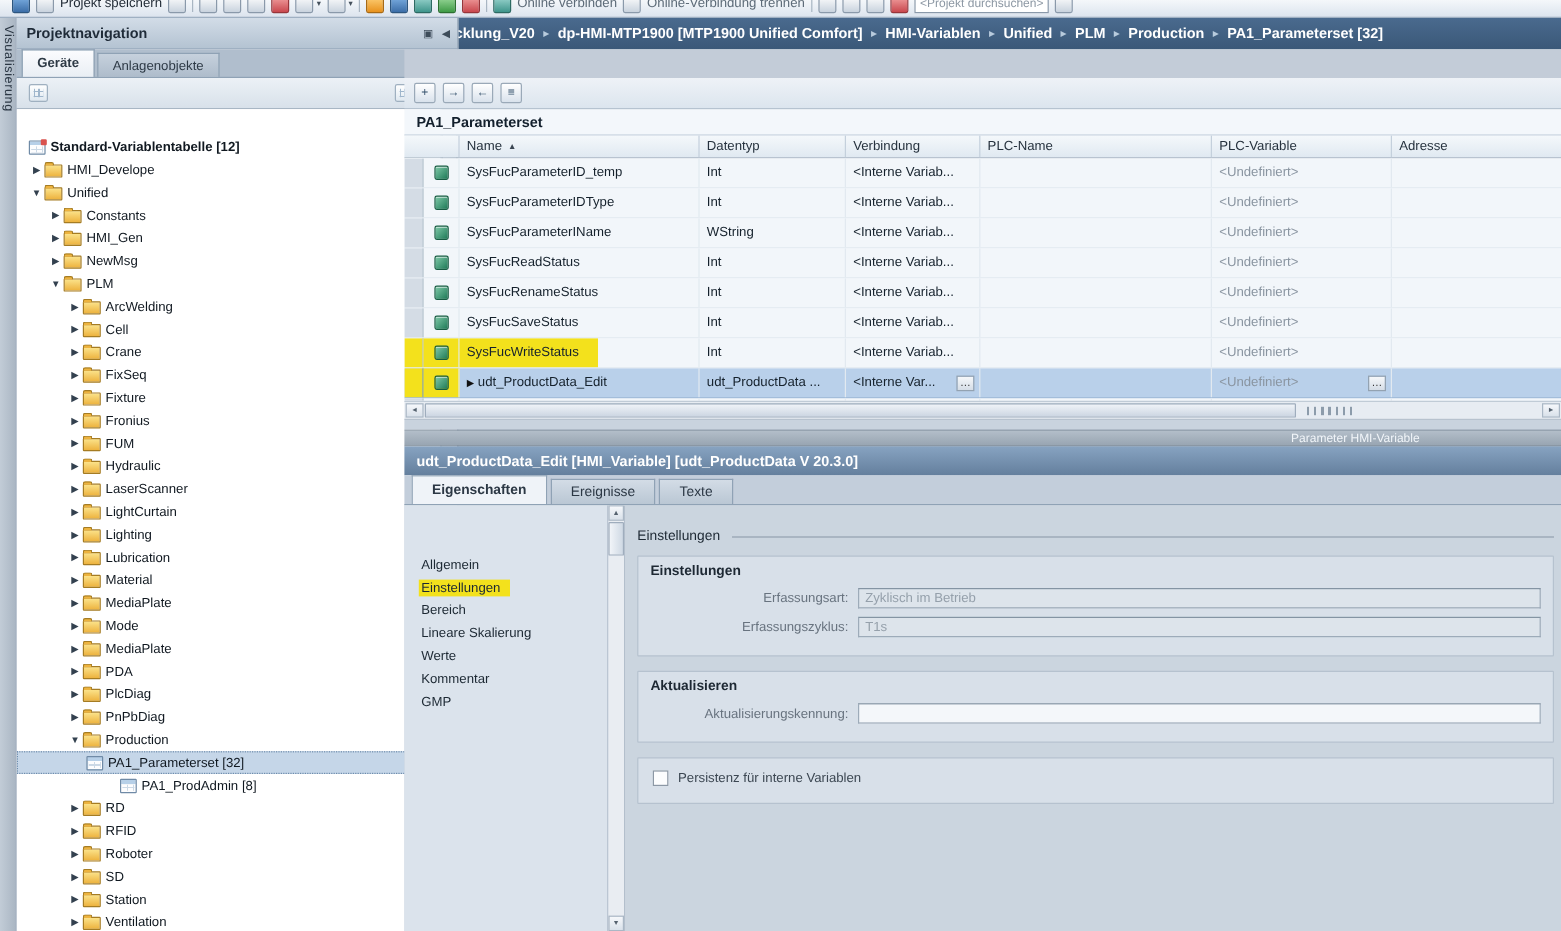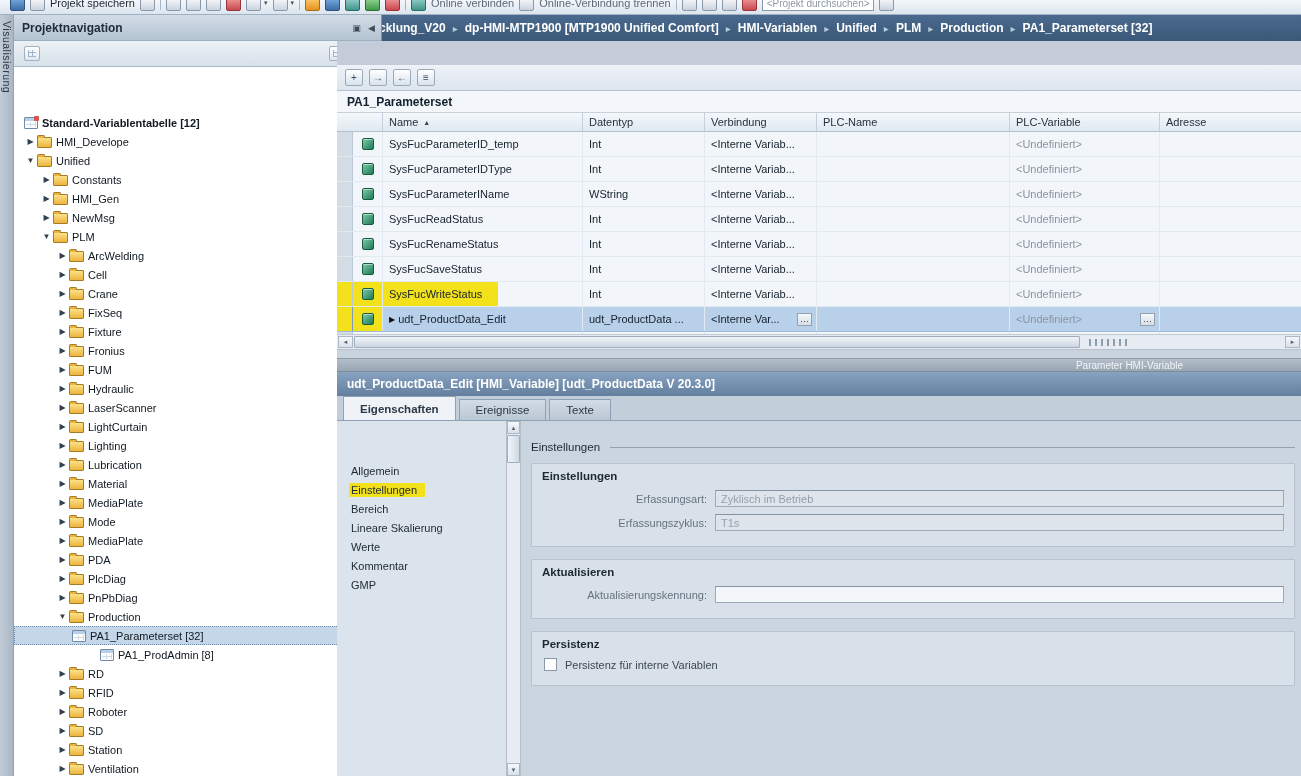--- a/index.html
+++ b/index.html
@@ -189,20 +189,30 @@
   <div class="leftstrip">
     <div class="vlabel">Visualisierung</div>
   </div>
 
   <div class="sidebar">
     <div class="sb-header">
       <span class="sb-title">Projektnavigation</span>
       <span class="sb-hicon">▣</span>
       <span class="sb-hicon">◀</span>
     </div>
+    <div class="sb-tabs">
+
+        <div class="sb-tab active">
+          <span>Geräte</span>
+        </div>
+
+        <div class="sb-tab">
+          <span>Anlagenobjekte</span>
+        </div>
+      </div>
     <div class="sb-tool">
       <span class="tool-icon"></span>
       <span class="spacer"></span>
       <span class="tool-icon"></span>
       <span class="tool-icon pressed"></span>
     </div>
     <div class="tree">
 
         <div class="titem" style="padding-left: 10px; font-weight: bold;">
 
@@ -772,21 +782,20 @@
 
       <div class="pgroup">
         <div class="pgroup-title">Aktualisieren</div>
         <div class="pfield">
           <span class="plabel">Aktualisierungskennung:</span>
           <span class="pinput"></span>
         </div>
       </div>
 
       <div class="pgroup">
-        <div class="pgroup-title">Persistenz</div>
         <div class="pcheck-row">
           <span class="checkbox"></span>
           <span class="pcheck-label">Persistenz für interne Variablen</span>
         </div>
       </div>
 
     </div>
   </div>
 
 </div>

